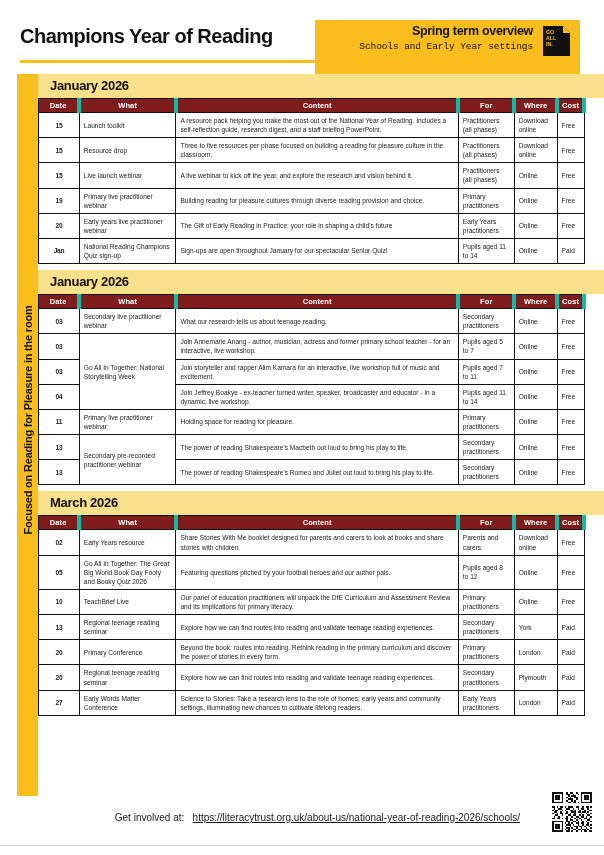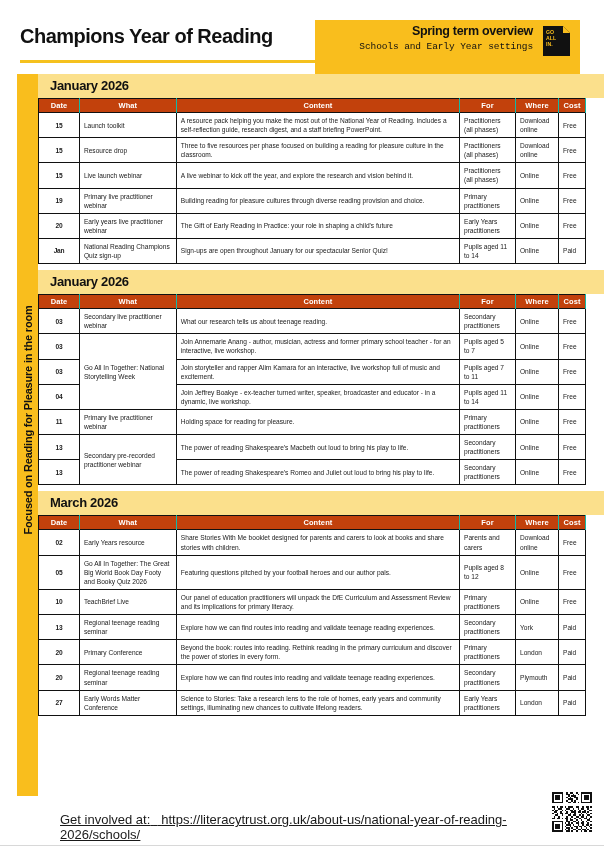--- a/index.html
+++ b/index.html
@@ -121,28 +121,28 @@
     color: #111111;
   }
 
   table.sched {
     width: 548px;
     border-collapse: collapse;
     table-layout: fixed;
     border: 1px solid #111111;
   }
   table.sched th {
-    background: #c2410c;
+    background: #7f1d1d;
     color: #ffffff;
     font-size: 7.5px;
     font-weight: bold;
     letter-spacing: 0.1px;
     height: 14px;
     padding: 0 2px;
-    border-right: 1px solid #14b8a6;
+    border-right: 4px solid #14b8a6;
     text-align: center;
   }
   table.sched td {
     border: 1px solid #111111;
     padding: 3px 4px;
     font-size: 6.6px;
     line-height: 1.38;
     vertical-align: middle;
     color: #1a1a1a;
     background: #ffffff;
@@ -173,24 +173,23 @@
     left: 0;
     top: 812px;
     width: 604px;
     height: 30px;
   }
   .footer-text {
     position: absolute;
     left: 60px;
     top: 0;
     width: 460px;
-    text-align: left;
-    font-size: 13px;
+    text-align: right;
+    font-size: 10px;
     color: #1a1a1a;
-    text-decoration: underline;
   }
   .footer-text a,
   .footer-link {
     color: #1a1a1a;
     text-decoration: underline;
   }
   .qr {
     position: absolute;
     right: 12px;
     top: -20px;

